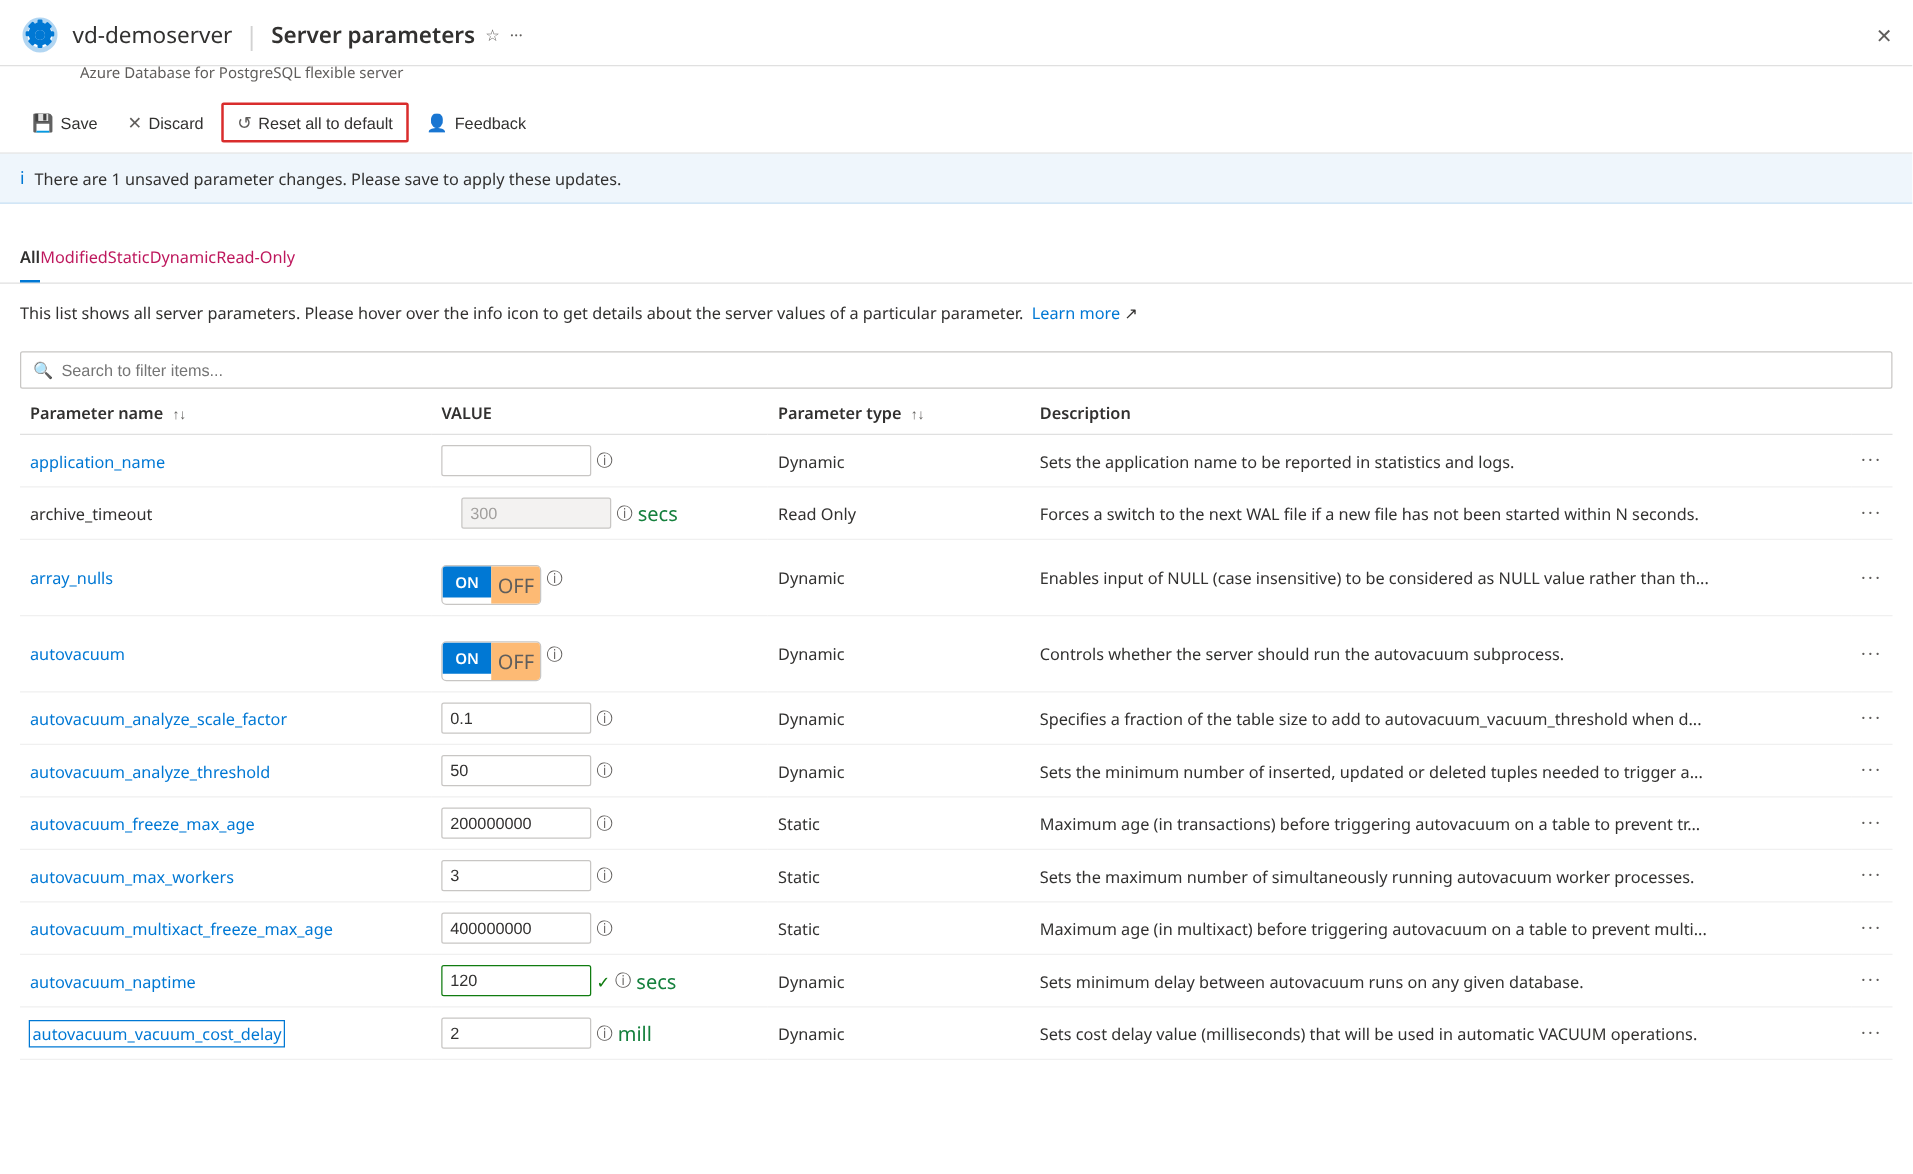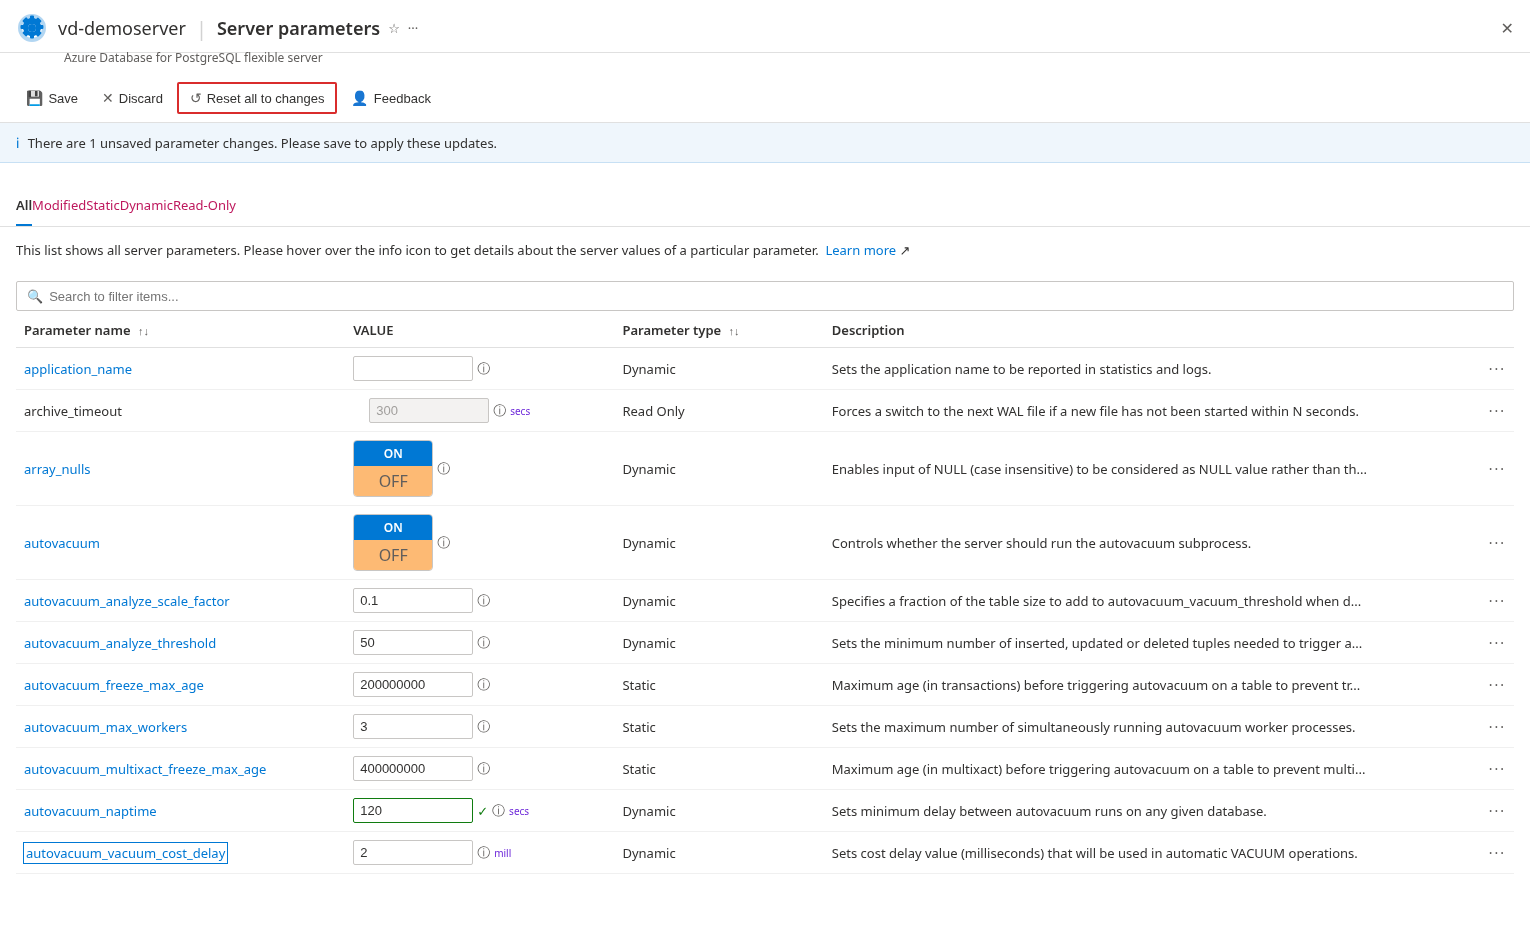--- a/index.html
+++ b/index.html
@@ -79,26 +79,26 @@
 
     .value-input {
       border: 1px solid #c8c6c4; border-radius: 2px;
       padding: 4px 6px; font-size: 13px; width: 120px; color: #323130;
     }
     .value-input.read-only { background: #f3f2f1; color: #a19f9d; margin-left: 16px; }
     .value-input.modified { border-color: #107c10; }
 
     .value-cell { display: flex; align-items: center; gap: 4px; }
     .info-circle { color: #605e5c; font-size: 13px; cursor: pointer; }
-    .unit-text { color: #6d28d9; font-size: 10px; }
+    .unit-text { color: #15803d; font-size: 16px; }
 
     
     .toggle-wrapper {
-      display: flex; flex-direction: column; align-items: flex-start;
-      border: 1px solid #c8c6c4; border-radius: 4px; overflow: hidden; width: 80px;
+      display: flex; flex-direction: row; align-items: flex-start;
+      border: 1px solid #c8c6c4; border-radius: 4px; overflow: hidden; width: 80px; margin-top: 12px;
     }
     .toggle-on {
       background: #0078d4; color: #fff; padding: 4px 0; text-align: center;
       font-size: 12px; font-weight: 600; width: 100%;
     }
     .toggle-off {
       background: #fdba74; color: #605e5c; padding: 4px 0; text-align: center;
       font-size: 16px; width: 100%;
     }
 
@@ -134,21 +134,21 @@
     <span class="btn-icon">💾</span>
     <span>Save</span>
   </button>
   <button class="toolbar-btn">
     <span class="btn-icon">✕</span>
     <span>Discard</span>
   </button>
   <div class="reset-btn-wrapper">
     <button class="toolbar-btn reset-btn">
       <span class="btn-icon">↺</span>
-      <span>Reset all to changes</span>
+      <span>Reset all to default</span>
     </button>
   </div>
   <button class="toolbar-btn">
     <span class="btn-icon">👤</span>
     <span>Feedback</span>
   </button>
 </div>
 
 <div class="info-bar">
   <span class="info-icon">ℹ</span>

